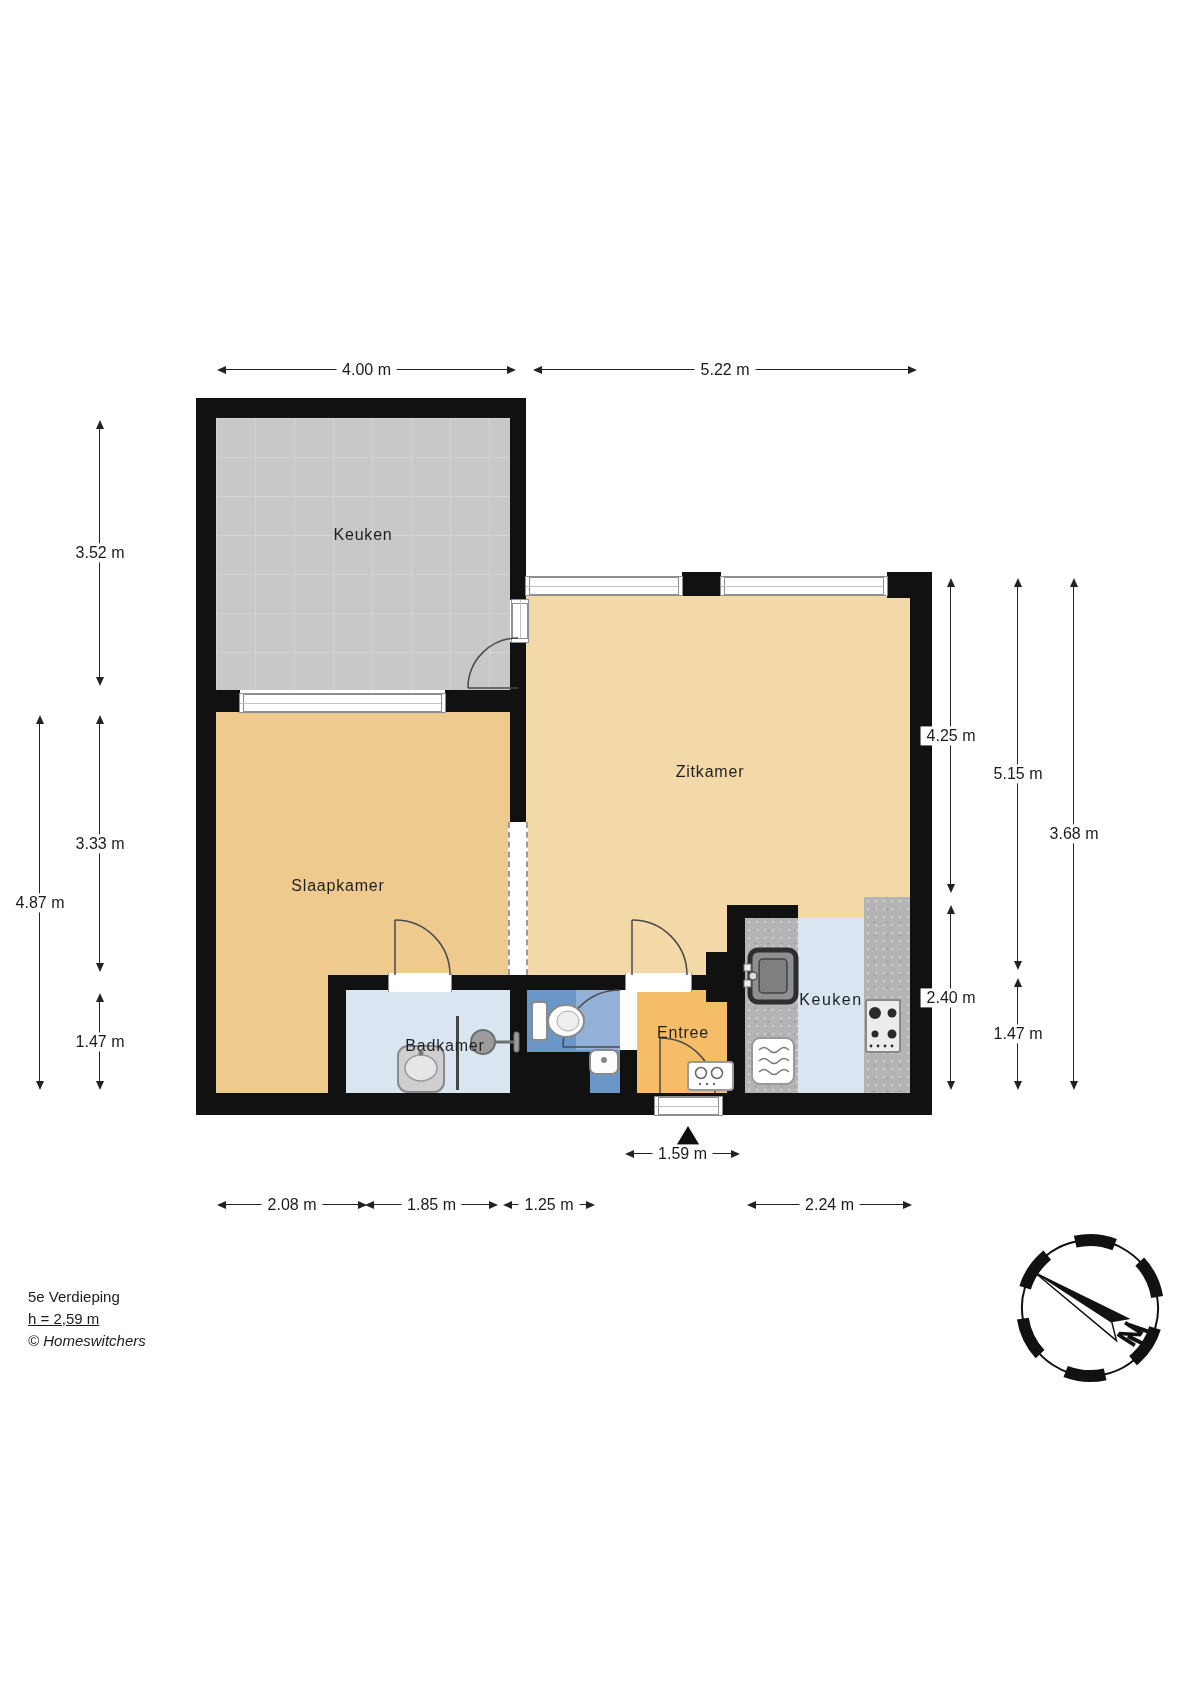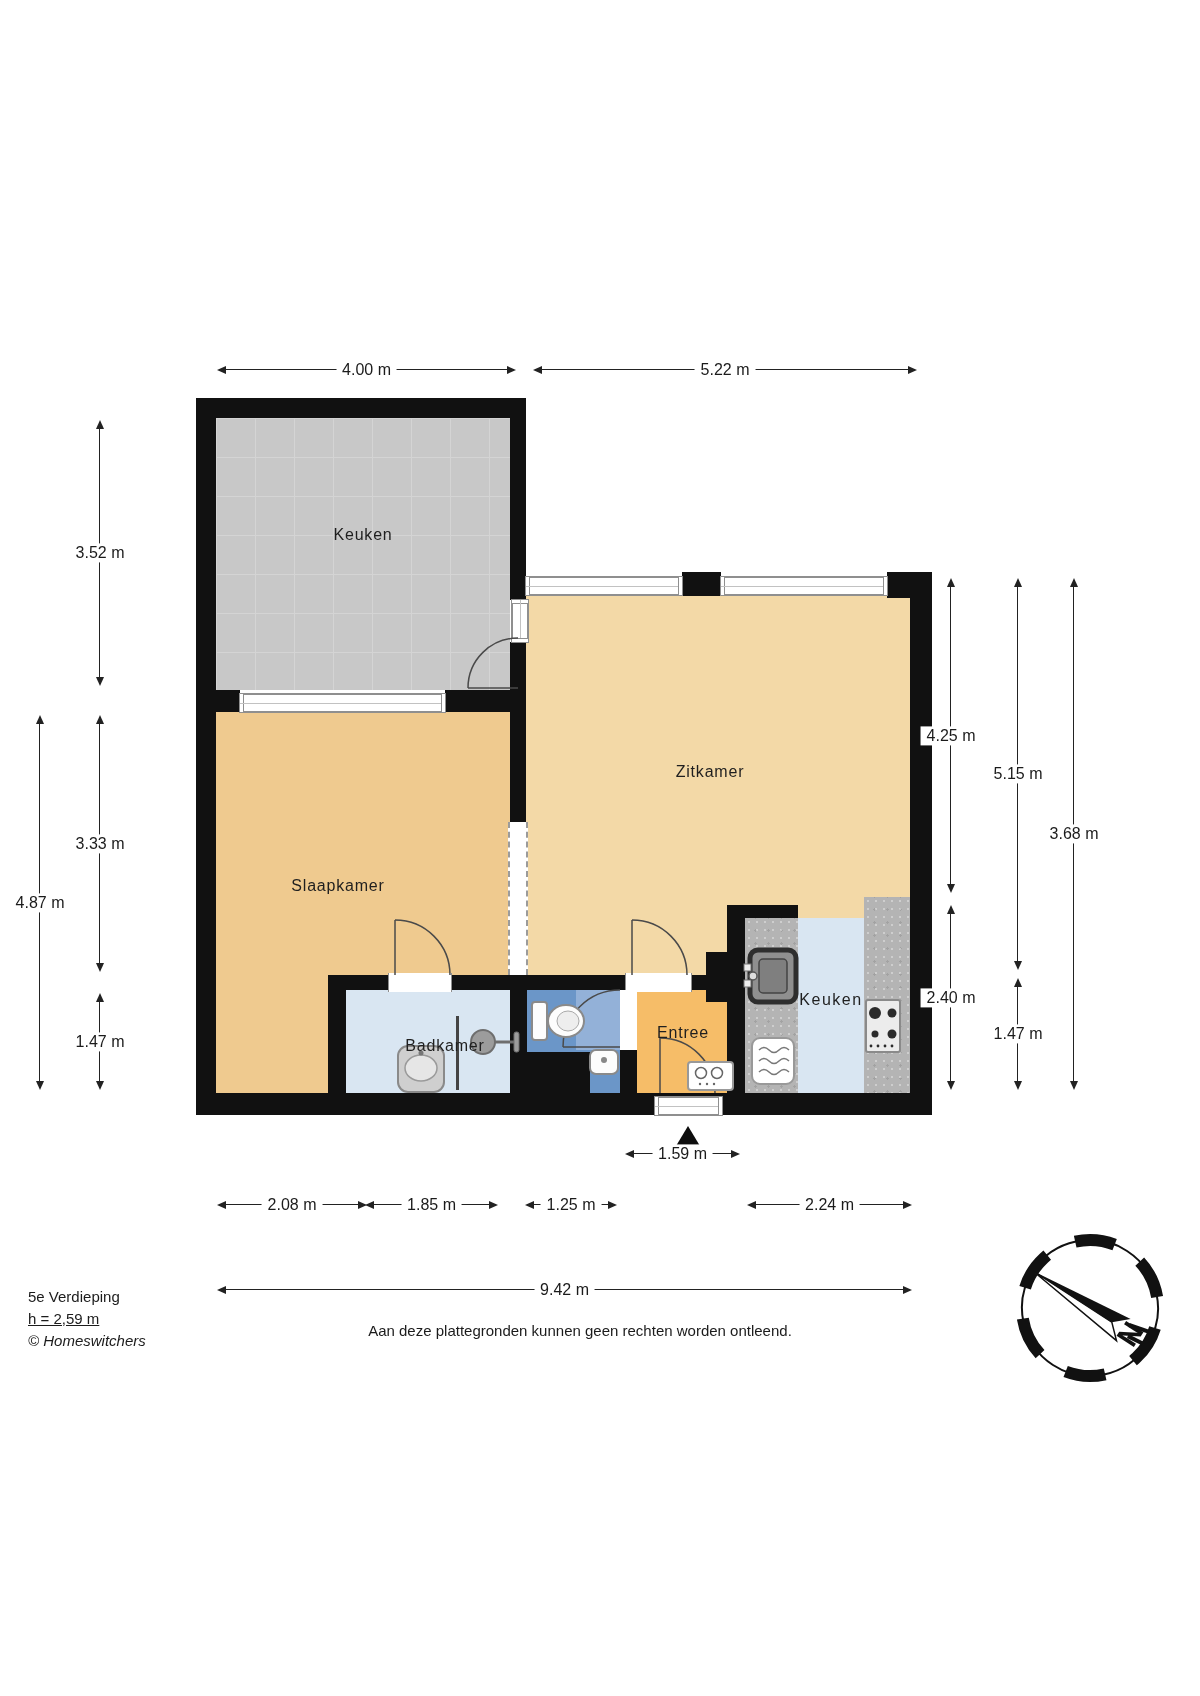--- a/index.html
+++ b/index.html
@@ -249,35 +249,30 @@
   </div>
 
   <div class="dim-h" style="left:217px;top:1199px;width:150px;">
     <div class="ln"></div>
       <span class="dimlbl">2.08 m</span>
   </div>
   <div class="dim-h" style="left:365px;top:1199px;width:133px;">
     <div class="ln"></div>
       <span class="dimlbl">1.85 m</span>
   </div>
-  <div class="dim-h" style="left:525px;top:1199px;width:92px;">
+  <div class="dim-h" style="left:503px;top:1199px;width:92px;">
     <div class="ln"></div>
       <span class="dimlbl">1.25 m</span>
   </div>
   <div class="dim-h" style="left:625px;top:1148px;width:115px;">
     <div class="ln"></div>
       <span class="dimlbl">1.59 m</span>
   </div>
   <div class="dim-h" style="left:747px;top:1199px;width:165px;">
     <div class="ln"></div>
       <span class="dimlbl">2.24 m</span>
-  </div>
-  <div class="dim-h" style="left:217px;top:1284px;width:695px;">
-    <div class="ln"></div>
-      <span class="dimlbl">9.42 m</span>
   </div>
 
   <div class="footer-line" style="top:1288px;">5e Verdieping</div>
   <div class="footer-line" style="top:1310px;text-decoration:underline;">h = 2,59 m</div>
   <div class="footer-line" style="top:1332px;font-style:italic;">© Homeswitchers</div>
-  <div id="disclaimer">Aan deze plattegronden kunnen geen rechten worden ontleend.</div>
 
 </div>
 
 </body></html>

